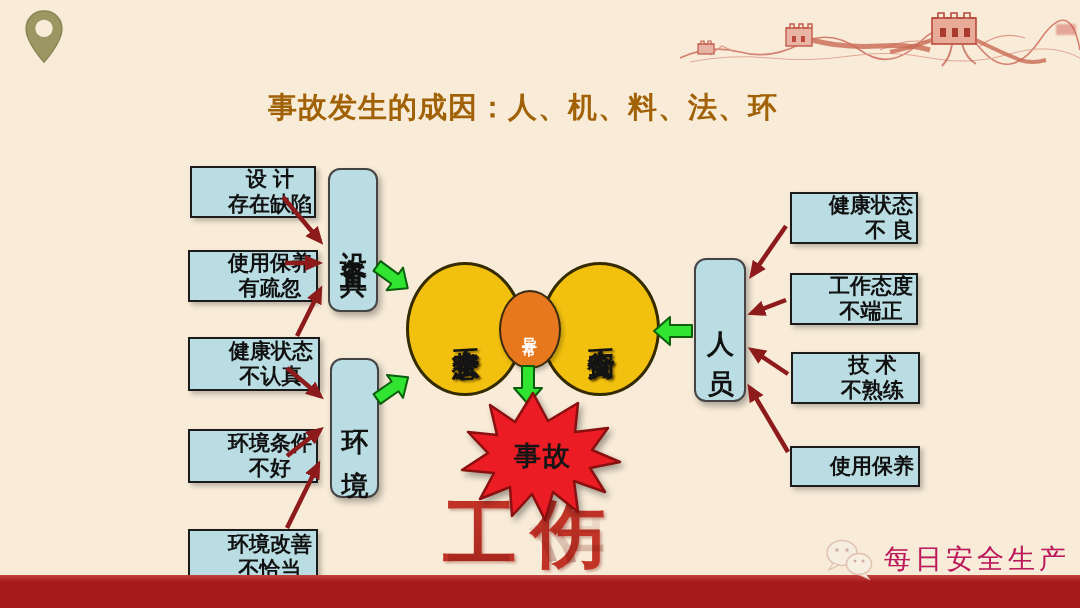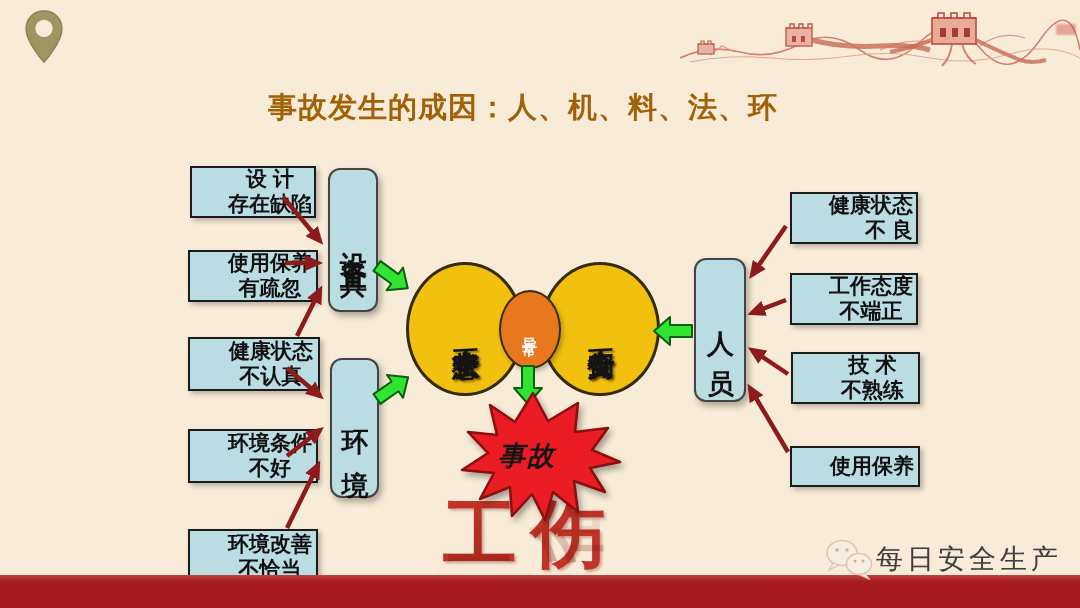--- a/index.html
+++ b/index.html
@@ -53,22 +53,22 @@
   .ellipse{
     position:absolute;border-radius:50%;background:#e8781e;border:2px solid #3a2a10;
     display:flex;align-items:center;justify-content:center;z-index:3;
     box-shadow:2px 3px 4px rgba(0,0,0,.25);
   }
   .ellipse-label{
     writing-mode:vertical-rl;text-orientation:upright;
     font-size:15px;font-weight:bold;color:#fff;line-height:1;letter-spacing:5px;
   }
   .accident-label{
-    position:absolute;left:498px;top:438px;width:74px;text-align:left;z-index:6;
-    font-size:27px;font-weight:bold;color:#151515;letter-spacing:2px;font-style:italic;
+    position:absolute;left:498px;top:438px;width:74px;text-align:right;z-index:6;
+    font-size:27px;font-weight:bold;color:#151515;letter-spacing:2px;
   }
   
   .watermark{
     position:absolute;left:443px;top:496px;z-index:2;
     font-family:"DejaVu Serif", serif;font-weight:bold;
     font-size:74px;color:#c13327;letter-spacing:14px;line-height:1;
     text-shadow:2px 2px 3px rgba(120,20,10,.35);
   }
   .watermark-reflection{
     position:absolute;left:443px;top:566px;z-index:6;
@@ -80,21 +80,21 @@
             mask-image:linear-gradient(180deg,rgba(0,0,0,.8),transparent 80%);
   }
   
   .bottom-bar{
     position:absolute;left:0;top:575px;width:1080px;height:33px;z-index:5;
     background:linear-gradient(#c2433c 0%,#a6191d 22%,#a6191d 100%);
   }
   
   .logo{position:absolute;left:824px;top:538px;z-index:7;display:flex;align-items:center;}
   .logo-text{
-    font-size:27px;color:#404040;letter-spacing:4px;margin-left:0;
+    font-size:27px;color:#be185d;letter-spacing:4px;margin-left:8px;
     text-shadow:0 0 1px #d9b5a2, 1px 1px 1px rgba(255,255,255,.5);
   }
   .overlay{position:absolute;left:0;top:0;z-index:4;pointer-events:none;}
   .underlay{position:absolute;z-index:1;pointer-events:none;}
   .star-svg{position:absolute;left:450px;top:380px;z-index:5;
     filter:drop-shadow(3px 4px 3px rgba(0,0,0,.35));}
   .stamp{
     position:absolute;left:1056px;top:24px;width:20px;height:11px;z-index:1;
     background:#cc5248;opacity:.45;border-radius:1px;filter:blur(1px);
   }

